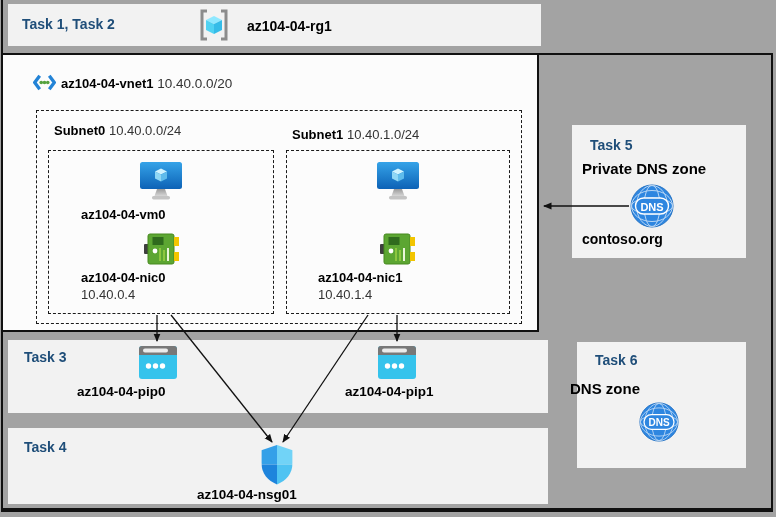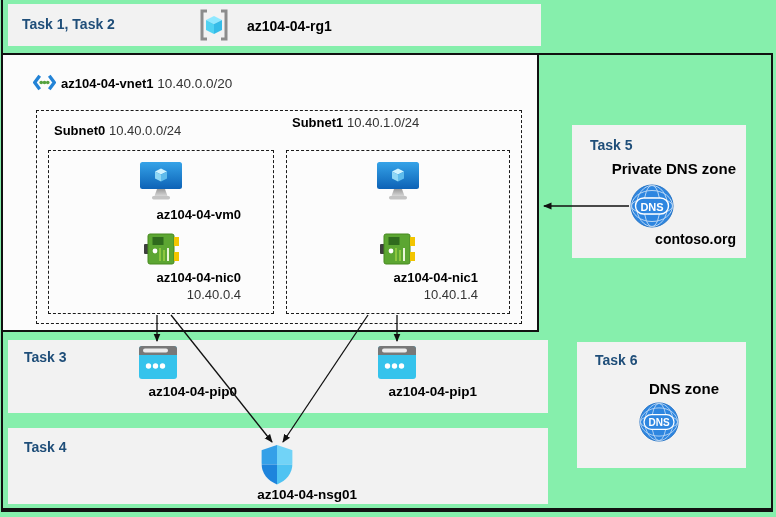--- a/index.html
+++ b/index.html
@@ -1,26 +1,26 @@
 <!DOCTYPE html>
 <html><head>
 <meta charset="utf-8">
 <style>
   * { margin:0; padding:0; box-sizing:border-box; }
   html,body { background:#fff; }
   .canvas {
     position:relative; width:776px; height:517px;
-    background:#86efac; overflow:hidden;
+    background:#a3a3a3; overflow:hidden;
     font-family:"Liberation Sans", sans-serif; color:#000;
   }
   .abs { position:absolute; }
   .band { background:#F2F2F2; }
   .task-label { font-weight:bold; font-size:14px; color:#1F4E79; line-height:1; }
   .bold-label { font-weight:bold; font-size:13px; line-height:1; }
-  .center { text-align:right; }
+  .center { text-align:left; }
 
   
   .frame { left:1px; top:53px; width:772px; height:459px;
            border:2px solid #111; border-bottom-width:4px; background:transparent; }
   .frame-spur { left:1px; top:0; width:2px; height:53px; background:#111; }
 
   
   .vnet-box { left:1px; top:53px; width:538px; height:279px;
               border:2px solid #111; background:#fcfcfc; }
 
@@ -114,21 +114,21 @@
       <rect x="8.5" y="5" width="11" height="8" fill="#2F6B1D"></rect>
       <circle cx="11" cy="19" r="2.4" fill="#ffffff"></circle>
       <rect x="15" y="16" width="2" height="13" fill="#8CC63F"></rect>
       <rect x="19" y="18" width="2" height="11" fill="#8CC63F"></rect>
       <rect x="23" y="16" width="2" height="13" fill="#E9F5D8"></rect>
     </svg>
   </div>
   <div class="abs bold-label center" style="left:81px; top:271px; width:160px;">az104-04-nic0</div>
   <div class="abs ip-label center" style="left:81px; top:288px; width:160px;">10.40.0.4</div>
 
-  <div class="abs subnet-label" style="left:292px; top:116px;">
+  <div class="abs subnet-label" style="left:292px; top:128px;">
     <b>Subnet1</b>
     <span class="cidr">10.40.1.0/24</span>
   </div>
   <div class="abs dashed" style="left:286px; top:150px; width:224px; height:164px;"></div>
 
   <div class="abs" style="left:376px; top:161px;">
     <svg width="44" height="40" viewBox="0 0 44 40">
       <rect x="1" y="1" width="42" height="27" rx="2.5" fill="url(#scr0)"></rect>
       <polygon points="22,7.5 28,10.5 22,13.5 16,10.5" fill="#CFF3FF"></polygon>
       <polygon points="16,10.5 22,13.5 22,20.5 16,17.5" fill="#8FD7F5"></polygon>

